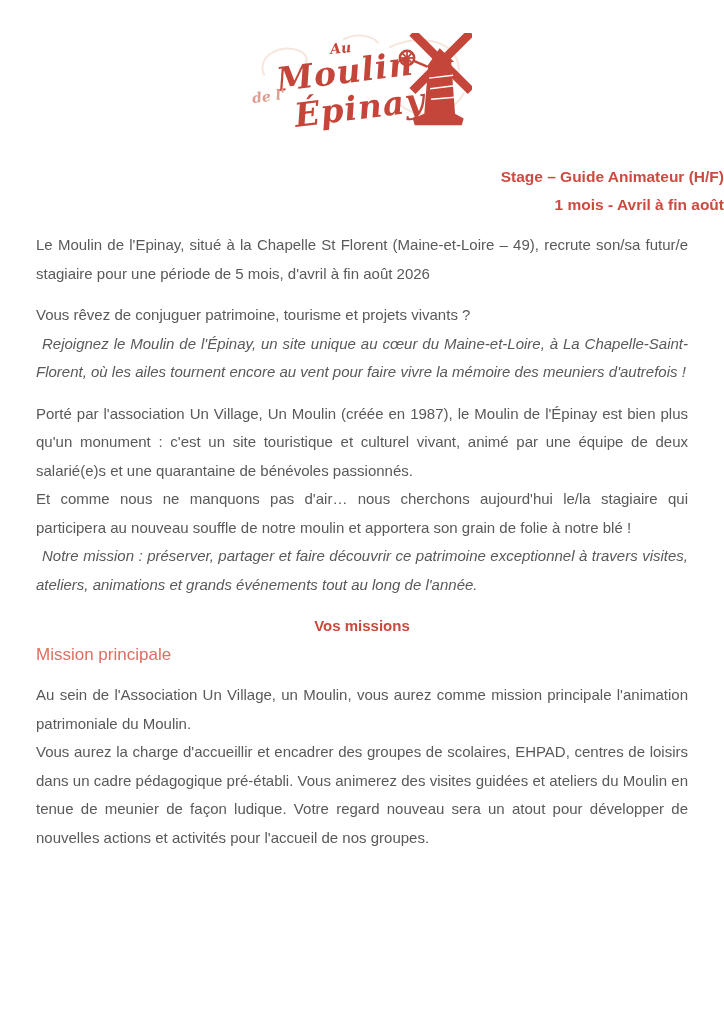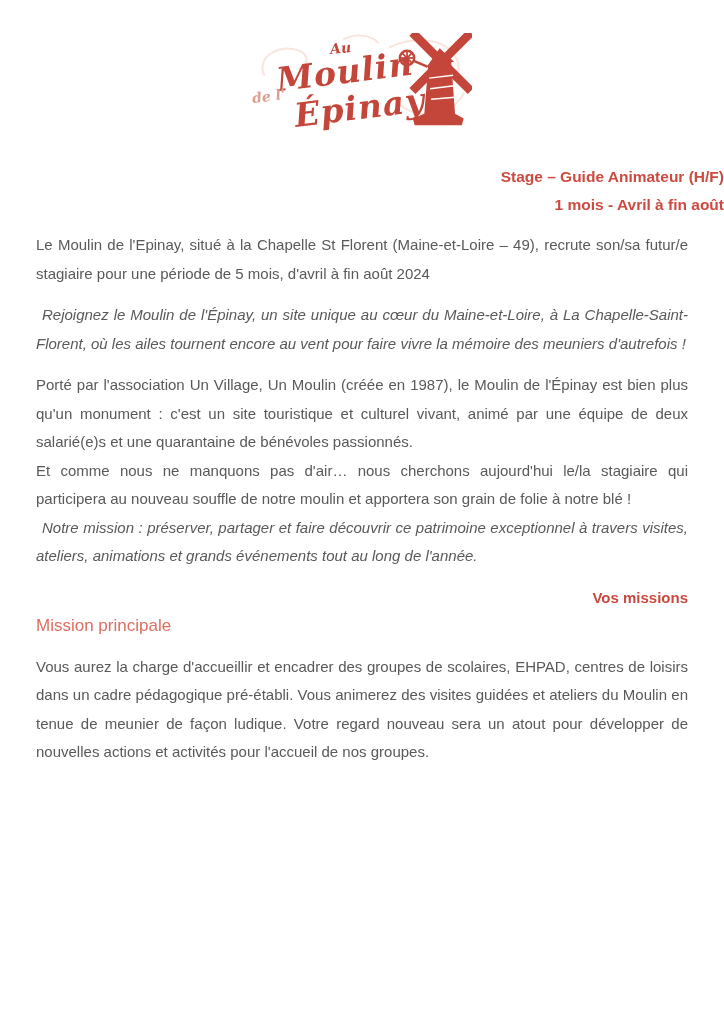--- a/index.html
+++ b/index.html
@@ -56,21 +56,21 @@
   }
   .para { margin: 0 0 13px 0; }
   .seg { text-align: justify; }
   .seg.indent { text-indent: 6px; font-style: italic; }
   .h2 {
     color: #c8493d;
     font-weight: bold;
     font-size: 15px;
     line-height: 28.5px;
     margin: 0;
-    text-align: right;
+    text-align: center;
   }
   .h3 {
     color: #de6e61;
     font-weight: normal;
     font-size: 17px;
     line-height: 28.5px;
     margin: 0 0 12px 0;
     text-align: left;
   }
 </style>
@@ -119,34 +119,36 @@
   </div>
 
   <div class="titles">
     <div>Stage – Guide Animateur (H/F)</div>
     <div>1 mois - Avril à fin août</div>
   </div>
 
   <div class="content">
 
     <div class="para">
-      <div class="seg">Le Moulin de l'Epinay, situé à la Chapelle St Florent (Maine-et-Loire – 49), recrute son/sa futur/e stagiaire pour une période de 5 mois, d'avril à fin août 2024</div>
+      <div class="seg">Le Moulin de l'Epinay, situé à la Chapelle St Florent (Maine-et-Loire – 49), recrute son/sa futur/e stagiaire pour une période de 5 mois, d'avril à fin août 2026</div>
     </div>
 
     <div class="para">
+      <div class="seg">Vous rêvez de conjuguer patrimoine, tourisme et projets vivants ?</div>
       <div class="seg indent"> Rejoignez le Moulin de l'Épinay, un site unique au cœur du Maine-et-Loire, à La Chapelle-Saint-Florent, où les ailes tournent encore au vent pour faire vivre la mémoire des meuniers d'autrefois !</div>
     </div>
 
     <div class="para">
       <div class="seg">Porté par l'association Un Village, Un Moulin (créée en 1987), le Moulin de l'Épinay est bien plus qu'un monument : c'est un site touristique et culturel vivant, animé par une équipe de deux salarié(e)s et une quarantaine de bénévoles passionnés.</div>
       <div class="seg">Et comme nous ne manquons pas d'air… nous cherchons aujourd'hui le/la stagiaire qui participera au nouveau souffle de notre moulin et apportera son grain de folie à notre blé !</div>
       <div class="seg indent"> Notre mission : préserver, partager et faire découvrir ce patrimoine exceptionnel à travers visites, ateliers, animations et grands événements tout au long de l'année.</div>
     </div>
 
     <div class="h2">Vos missions</div>
     <div class="h3">Mission principale</div>
 
     <div class="para">
+      <div class="seg">Au sein de l'Association Un Village, un Moulin, vous aurez comme mission principale l'animation patrimoniale du Moulin.</div>
       <div class="seg">Vous aurez la charge d'accueillir et encadrer des groupes de scolaires, EHPAD, centres de loisirs dans un cadre pédagogique pré-établi. Vous animerez des visites guidées et ateliers du Moulin en tenue de meunier de façon ludique. Votre regard nouveau sera un atout pour développer de nouvelles actions et activités pour l'accueil de nos groupes.</div>
     </div>
 
   </div>
 </div>
 
 </body></html>

